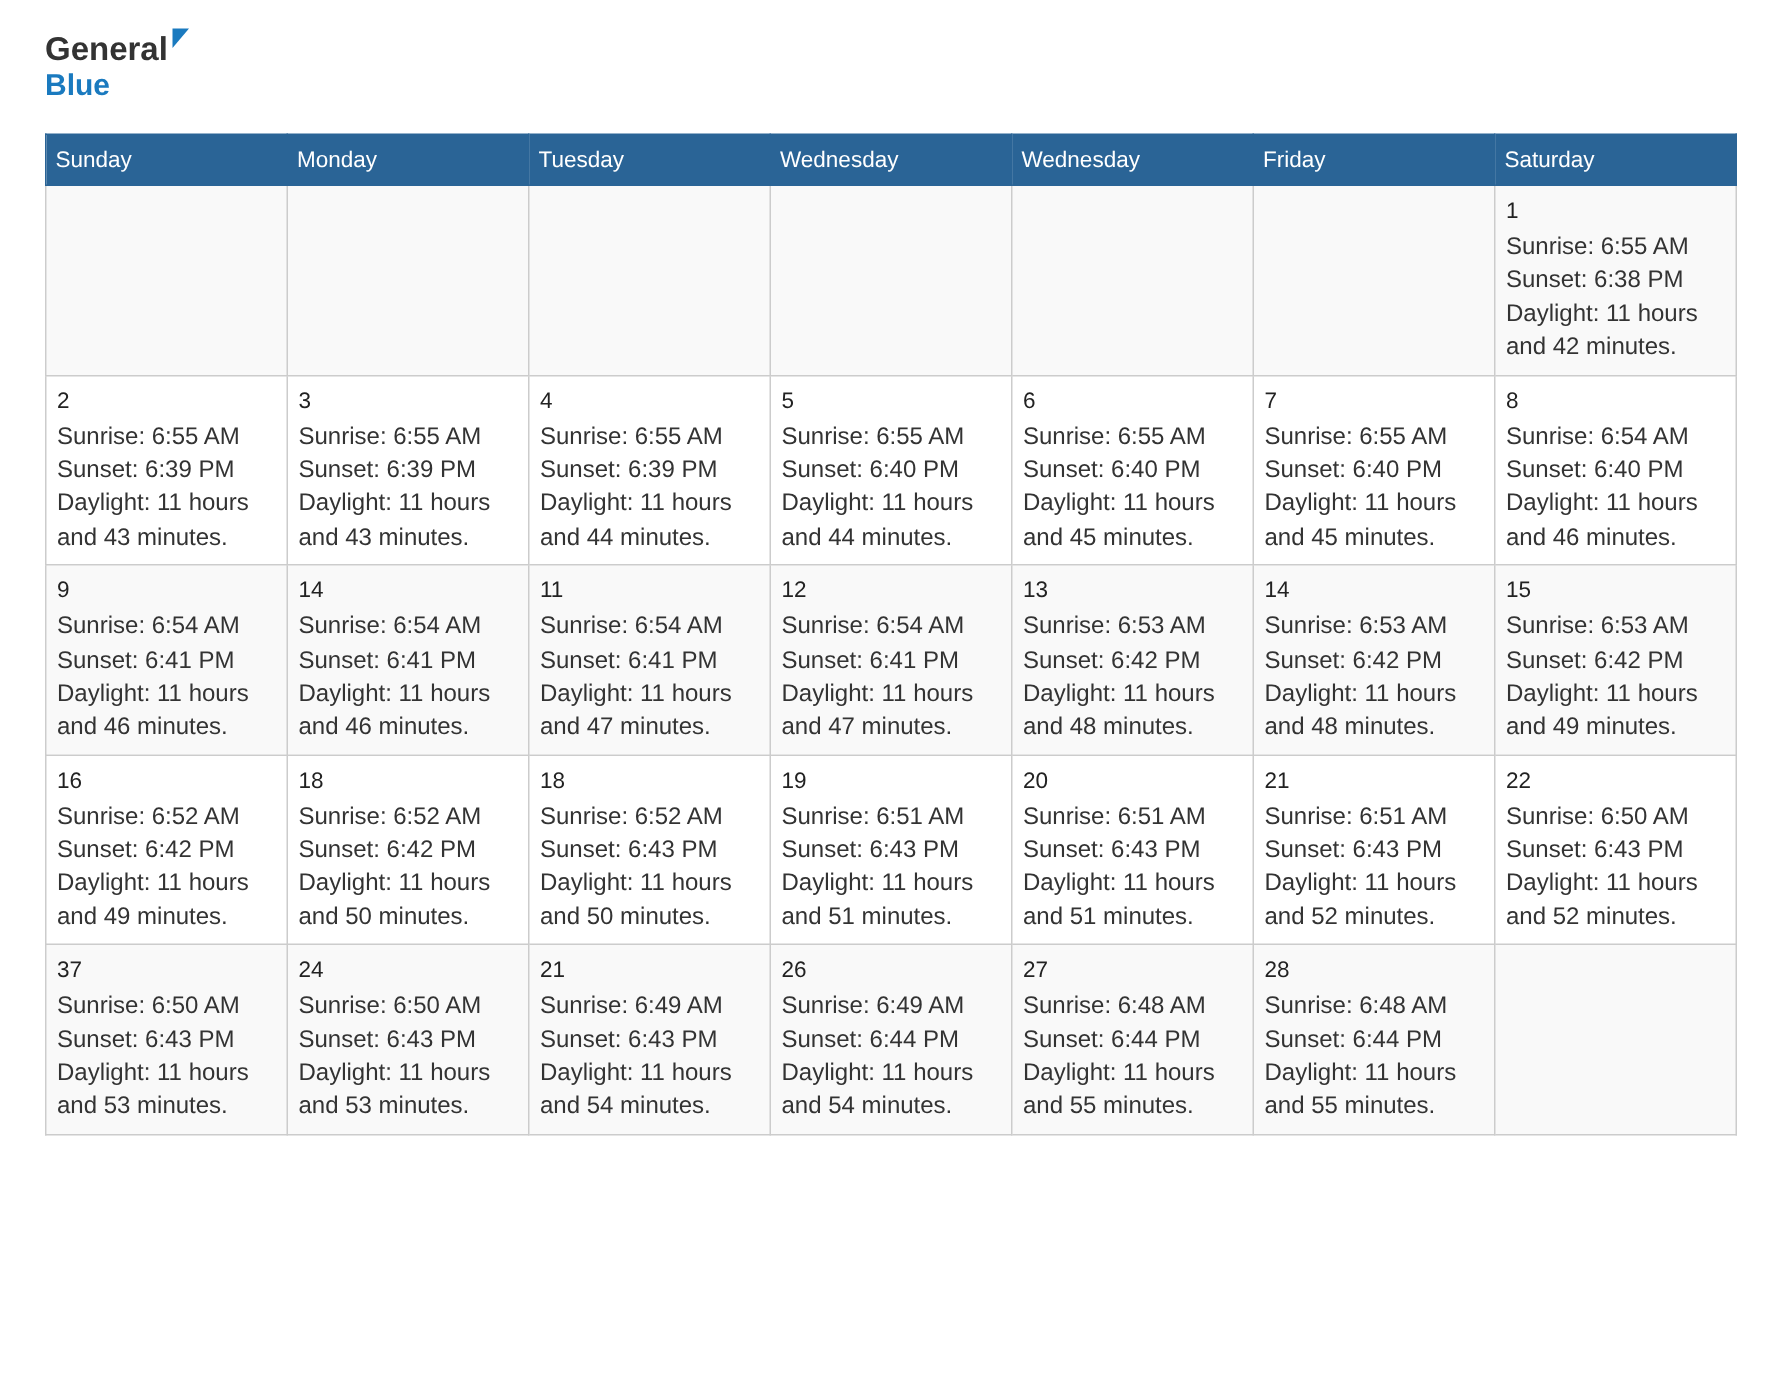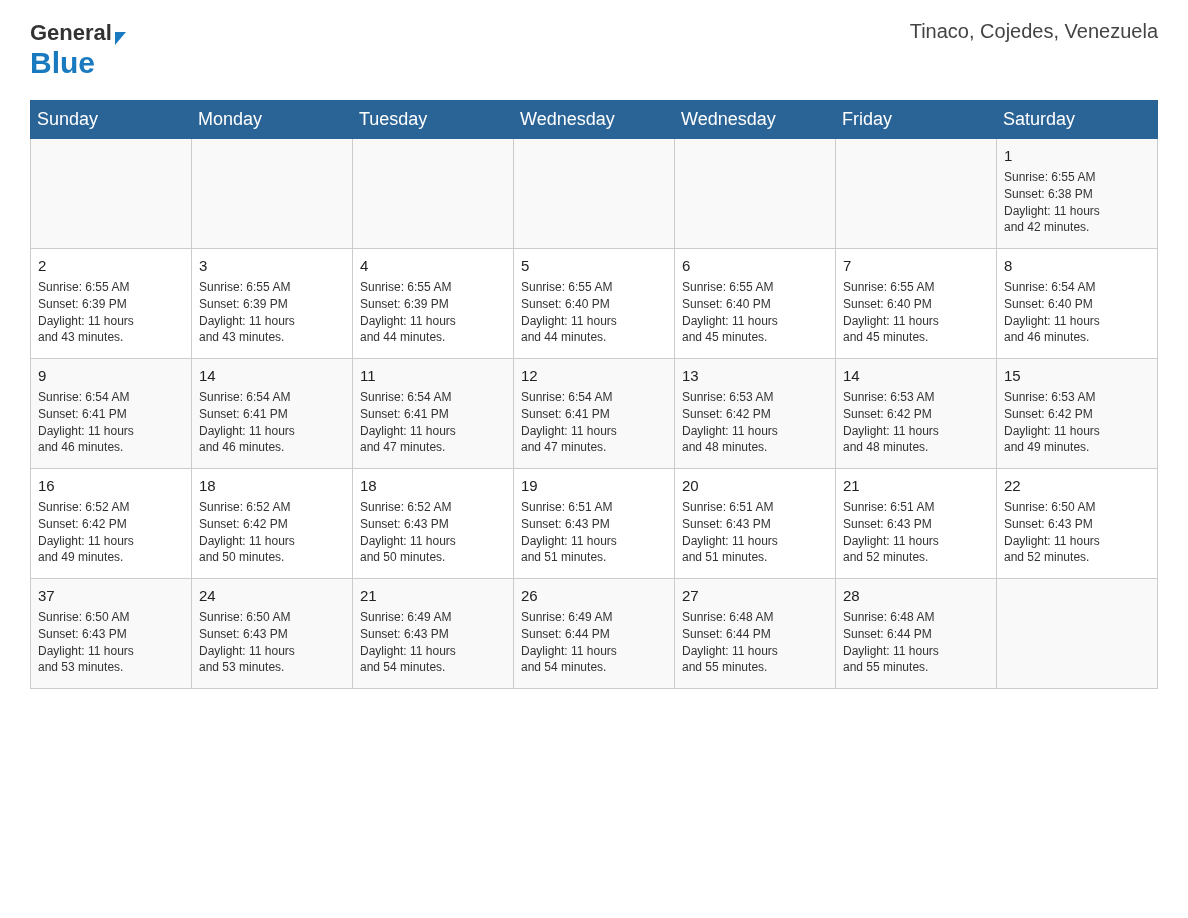--- a/index.html
+++ b/index.html
@@ -34,21 +34,21 @@
     }
     table {
       width: 100%;
       border-collapse: collapse;
       table-layout: fixed;
     }
     thead th {
       background-color: #2a6496;
       color: #fff;
       padding: 8px 6px;
-      font-size: 18px;
+      font-size: 15px;
       font-weight: normal;
       text-align: left;
       border: 1px solid #2a6496;
     }
     tbody td {
       vertical-align: top;
       padding: 6px 7px;
       border: 1px solid #ccc;
       font-size: 12.5px;
       line-height: 1.4;
@@ -60,65 +60,64 @@
     }
     .day-number {
       font-size: 15px;
       font-weight: normal;
       color: #222;
       display: block;
       margin-bottom: 3px;
     }
     .day-info {
       color: #333;
-      font-size: 12px;
+      font-size: 16px;
     }
     .logo-line1 {
       display: flex;
-      align-items: flex-end;
+      align-items: flex-start;
     }
     .logo-line1 span.general {
       font-size: 22px;
       font-weight: bold;
       color: #333;
     }
     .triangle {
       display: inline-block;
       margin-left: 3px;
       width: 0;
       height: 0;
       border-style: solid;
       border-width: 13px 11px 0 0;
       border-color: #1a7abf transparent transparent transparent;
       vertical-align: middle;
       position: relative;
       top: -1px;
     }
     .logo-line2 span.blue {
-      font-size: 30px;
+      font-size: 20px;
       font-weight: bold;
       color: #1a7abf;
       margin-left: 0;
     }
   </style>
 </head>
 <body>
 
 <div class="header">
   <div class="logo">
     <div class="logo-line1">
       <span class="general">General</span>
       <span class="triangle"></span>
     </div>
     <div class="logo-line2">
       <span class="blue">Blue</span>
     </div>
   </div>
   <div class="title-area">
-    <div class="location">Tinaco, Cojedes, Venezuela</div>
   </div>
 </div>
 
 <table>
   <thead>
     <tr>
     <th>Sunday</th>
         <th>Monday</th>
         <th>Tuesday</th>
         <th>Wednesday</th>

